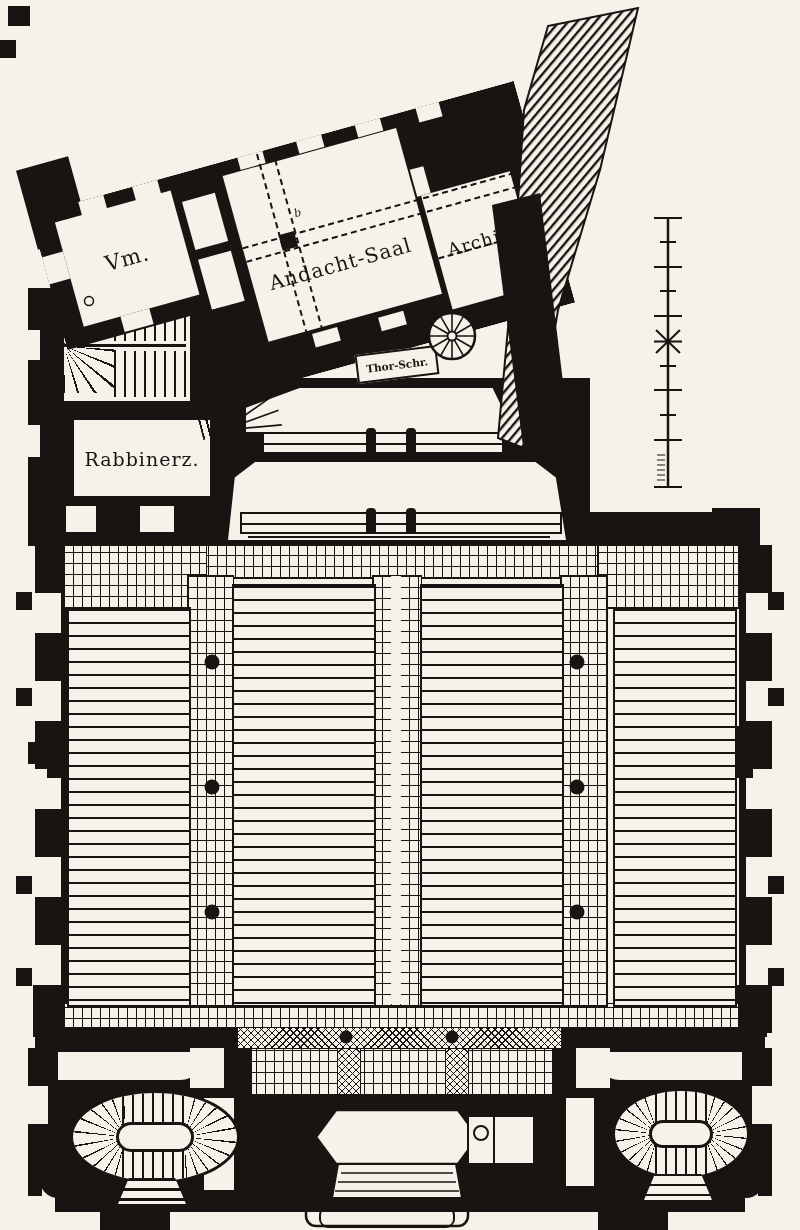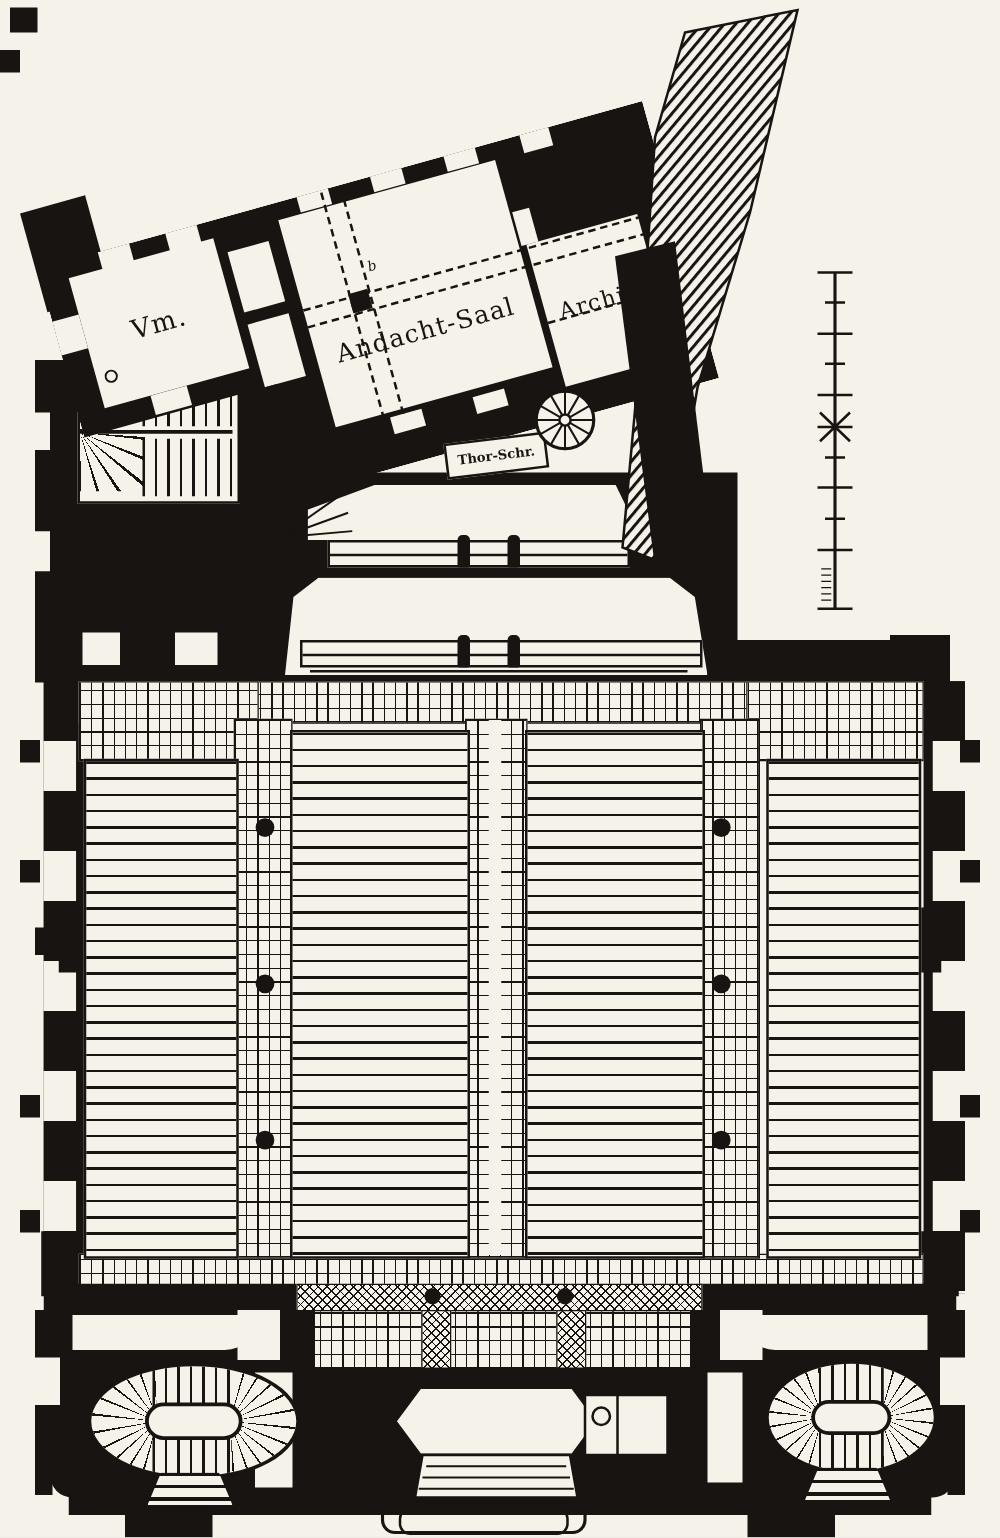--- a/index.html
+++ b/index.html
@@ -59,20 +59,23 @@
   <div class="abs ink" style="left:26px;top:162px;width:54px;height:82px;transform:rotate(-15.5deg);"></div>
   <div class="abs ink" style="left:180px;top:295px;width:66px;height:112px;"></div>
 
   <div class="abs white" style="left:62px;top:293px;width:126px;height:106px;border:2px solid var(--ink);">
     <div class="abs fan-right" style="left:0;top:4px;width:52px;height:94px;"></div>
     <div class="abs treadsV" style="left:50px;top:2px;width:72px;height:44px;"></div>
     <div class="abs treadsV" style="left:50px;top:56px;width:72px;height:46px;"></div>
     <div class="abs ink" style="left:0;top:49px;width:122px;height:3px;"></div>
   </div>
 
+  <div class="abs white" style="left:72px;top:418px;width:136px;height:78px;border:2px solid var(--ink);">
+    <div class="lbl" style="width:100%;height:100%;font-size:19px;">Rabbinerz.</div>
+  </div>
 
   <div class="abs white" style="left:28px;top:330px;width:12px;height:30px;"></div>
   <div class="abs white" style="left:28px;top:425px;width:12px;height:32px;"></div>
 
   <div class="abs ink" style="left:28px;top:496px;width:202px;height:50px;"></div>
   <div class="abs white" style="left:66px;top:506px;width:30px;height:26px;"></div>
   <div class="abs white" style="left:140px;top:506px;width:34px;height:26px;"></div>
 
   <div class="abs ink" style="left:215px;top:378px;width:375px;height:167px;"></div>
 

